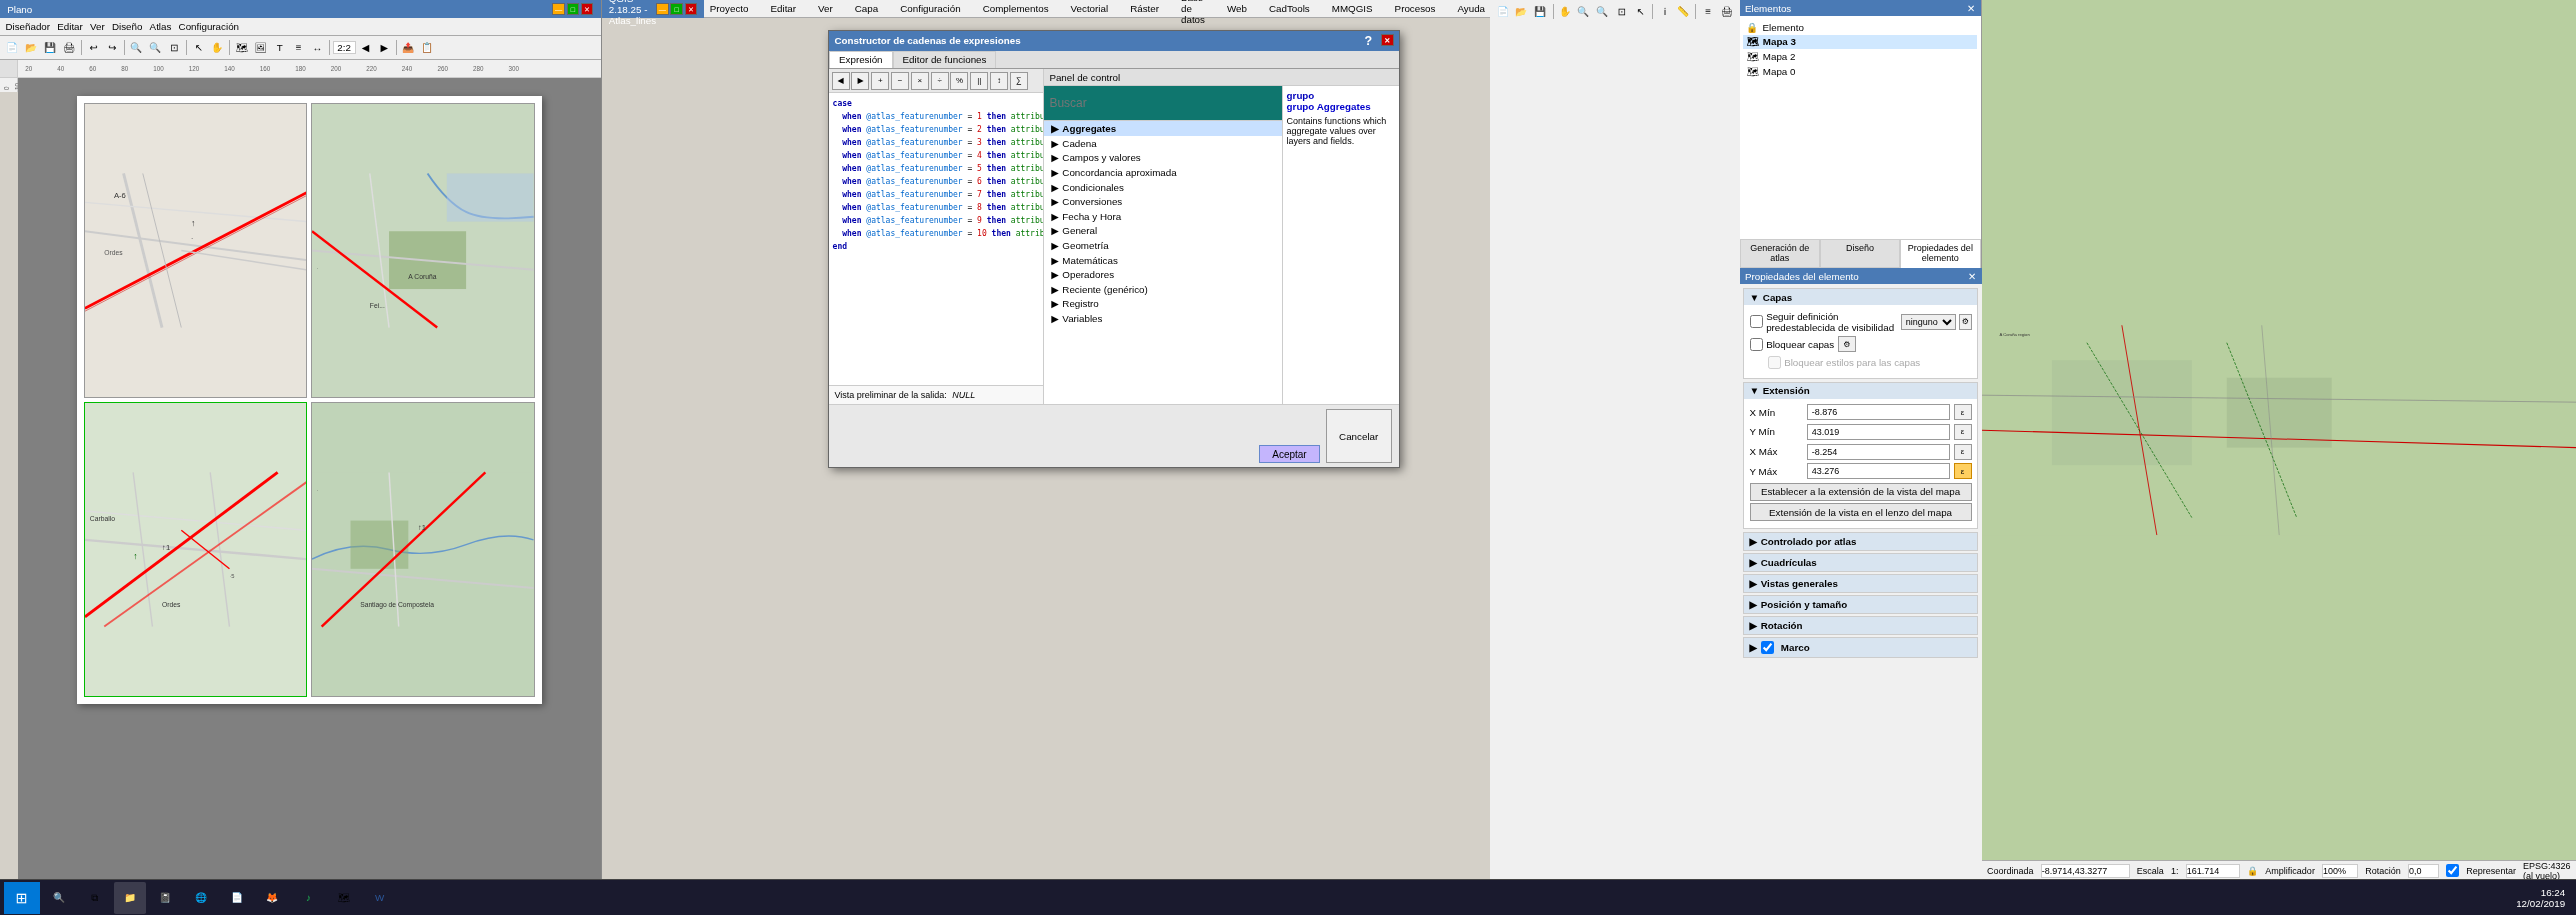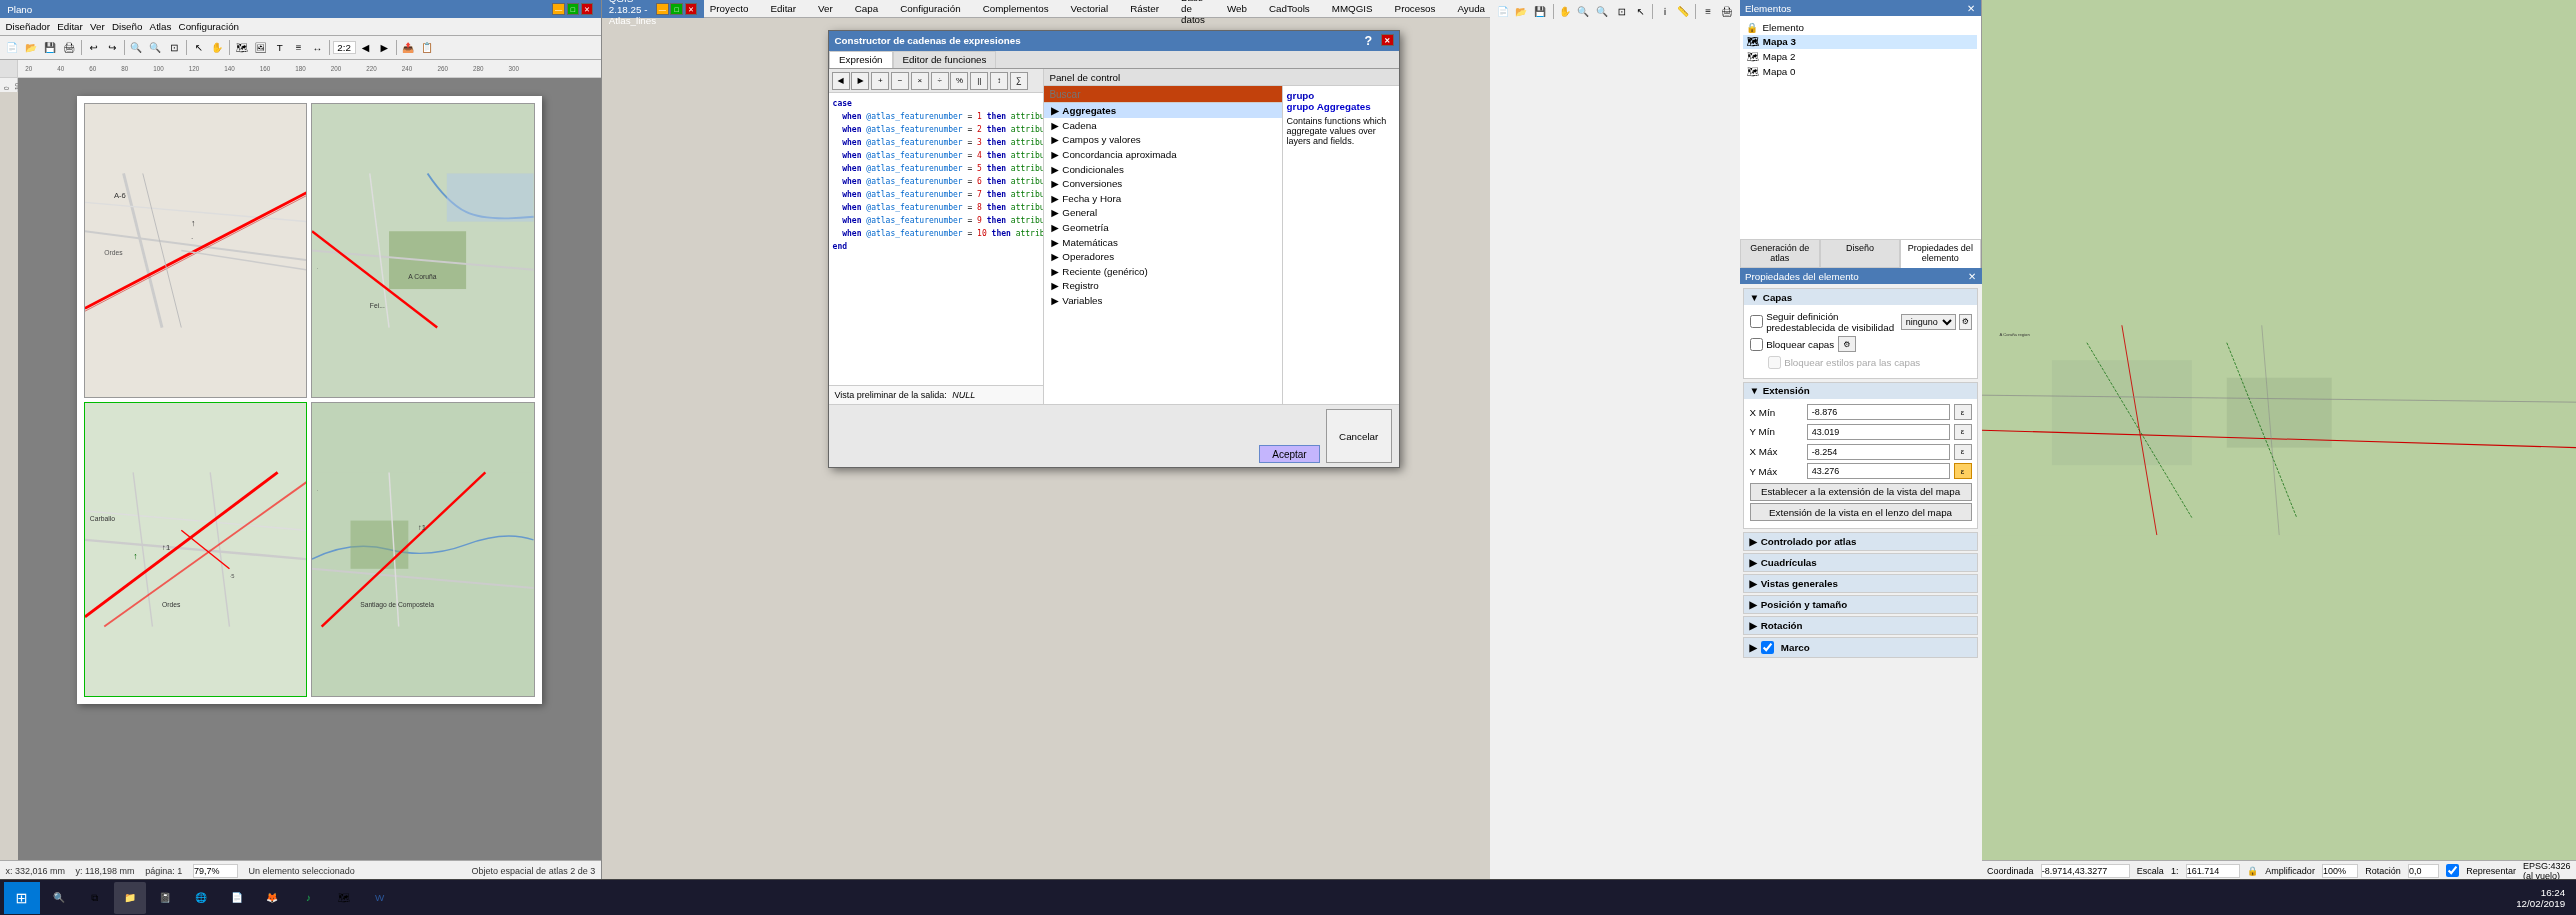--- a/index.html
+++ b/index.html
@@ -98,21 +98,21 @@
     .float-dialog-body { flex: 1; display: flex; overflow: hidden; }
     .float-left { width: 215px; display: flex; flex-direction: column; border-right: 0.9px solid #ccc; }
     .float-expr-toolbar { display: flex; align-items: center; padding: 2.7px; gap: 1.8px; background: #e8e8e8; border-bottom: 0.9px solid #ccc; flex-shrink: 0; }
     .float-expr-btn { width: 18px; height: 18px; background: #f0f0f0; border: 0.9px solid #999; cursor: pointer; display: flex; align-items: center; justify-content: center; font-size: 8px; }
     .float-expr-code { flex: 1; background: white; padding: 3.6px; font-family: monospace; font-size: 8px; overflow-y: auto; line-height: 1.4; }
     .float-preview { height: 19px; background: #f8f8f8; border-top: 0.9px solid #ccc; padding: 1.8px 5.4px; font-size: 9px; display: flex; align-items: center; flex-shrink: 0; }
     .float-right { flex: 1; display: flex; flex-direction: column; }
     .float-panel-label { padding: 2.7px 5.4px; background: #e0e0e0; font-size: 9.8px; border-bottom: 0.9px solid #ccc; flex-shrink: 0; }
     .float-mid-row { flex: 1; display: flex; overflow: hidden; }
     .float-search-col { flex: 1; display: flex; flex-direction: column; border-right: 0.9px solid #ccc; }
-    .float-search-input { height: 17px; border: none; border-bottom: 0.9px solid #ccc; padding: 0 5.4px; font-size: 10px; background: #c2410c; }
+    .float-search-input { height: 35px; border: none; border-bottom: 0.9px solid #ccc; padding: 0 5.4px; font-size: 12px; background: #0f766e; }
     .float-groups-list { flex: 1; overflow-y: auto; background: white; }
     .float-group-item { padding: 1.8px 7.2px; font-size: 9.8px; cursor: pointer; display: flex; align-items: center; gap: 3.6px; }
     .float-group-item.selected { background: #c8e0ff; font-weight: bold; }
     .float-help-col { width: 116px; padding: 3.6px; background: white; font-size: 9px; overflow-y: auto; }
     .float-help-title { font-weight: bold; color: #0000bb; margin-bottom: 3.6px; font-size: 9.8px; }
     .float-footer { display: flex; justify-content: flex-end; padding: 3.6px 7.2px; gap: 5.4px; background: #e8e8e8; border-top: 0.9px solid #ccc; flex-shrink: 0; }
     .float-ok-btn { padding: 2.7px 12.5px; background: #c4b5fd; border: 0.9px solid #6688cc; cursor: pointer; font-size: 10px; margin-top: 36px; }
     .float-cancel-btn { padding: 2.7px 12.5px; background: #f0f0f0; border: 0.9px solid #999; cursor: pointer; font-size: 9.8px; }
 
     
@@ -305,30 +305,20 @@
                     <text x="5" y="20" font-size="6" fill="#555" font-family="Arial">·</text>
                     <text x="110" y="60" font-size="8" fill="#333">↑1</text>
                   </svg>
                 </div>
               </div>
             </div>
           </div>
         </div>
       </div>
 
-      <div class="plano-statusbar">
-        <span>x: 332,016 mm</span>
-        <span>y: 118,198 mm</span>
-        <span>página: 1</span>
-        <span>
-          <input type="text" value="79,7%" style="width: 45px; height: 14.3px; font-size: 9px; border: 0.9px solid rgb(204, 204, 204);">
-        </span>
-        <span>Un elemento seleccionado</span>
-        <span style="margin-left:auto;">Objeto espacial de atlas 2 de 3</span>
-      </div>
     </div>
 
     <div class="qgis-app">
 
       <div class="qgis-titlebar">
         <span>QGIS 2.18.25 - Atlas_lines</span>
         <div class="win-controls">
           <div class="win-btn win-min">—</div>
           <div class="win-btn win-max">□</div>
           <div class="win-btn win-close">✕</div>

